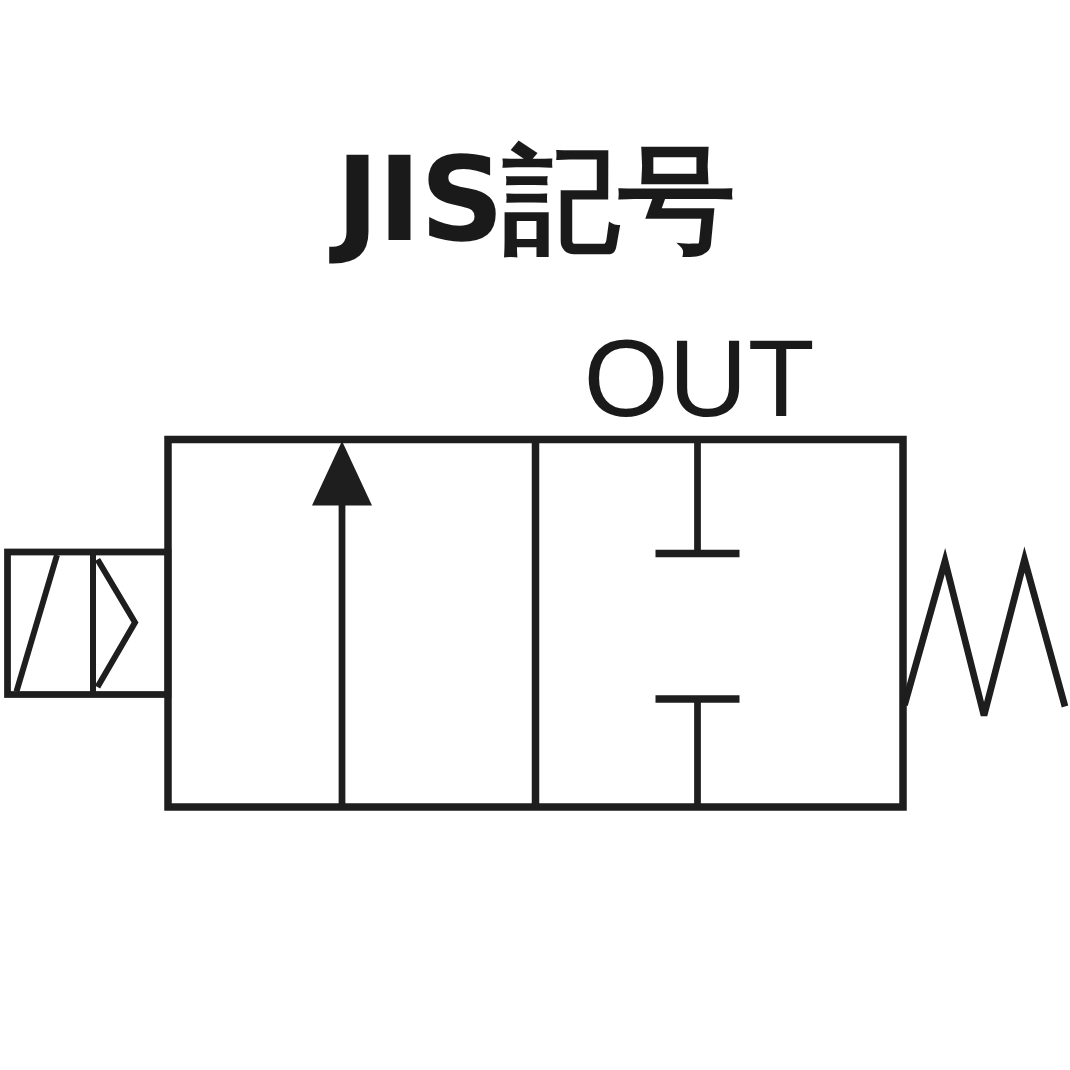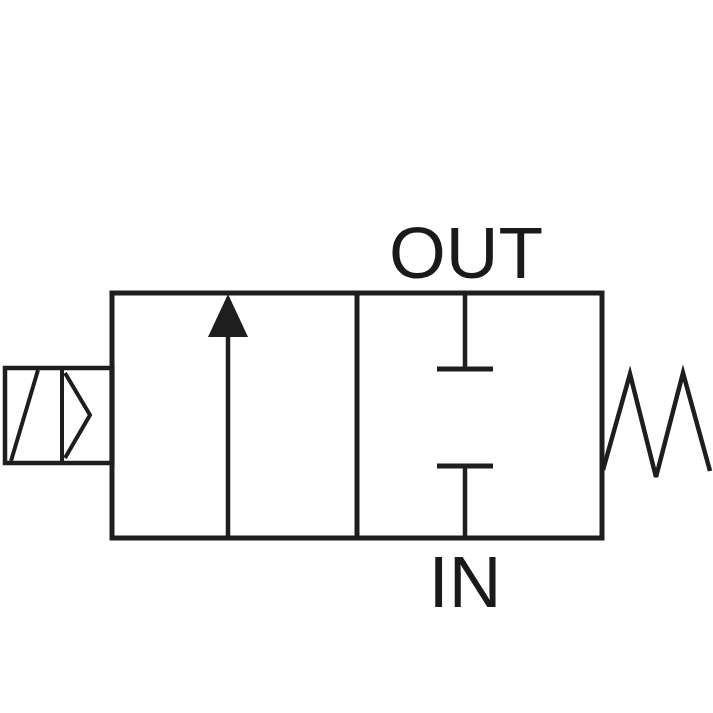--- a/index.html
+++ b/index.html
@@ -58,24 +58,24 @@
   svg.diagram .fill {
     fill: var(--line);
     stroke: none;
   }
 </style>
 </head>
 <body>
 
 <div class="canvas">
 
+  <div class="figure-title">JIS記号</div>
 
   <div class="port-label out">OUT</div>
 
-  <div class="port-label in">IN</div>
 
   <svg class="diagram" viewBox="0 0 713 713">
 
     <rect class="stroke" x="112" y="293" width="490" height="245" stroke-width="5"></rect>
     <line class="stroke" x1="357" y1="293" x2="357" y2="538" stroke-width="5"></line>
 
     <line class="stroke" x1="228" y1="538" x2="228" y2="332" stroke-width="4.5"></line>
     <polygon class="fill" points="228,294 208,337 248,337"></polygon>
 
     <line class="stroke" x1="465" y1="293" x2="465" y2="367" stroke-width="4.5"></line>

